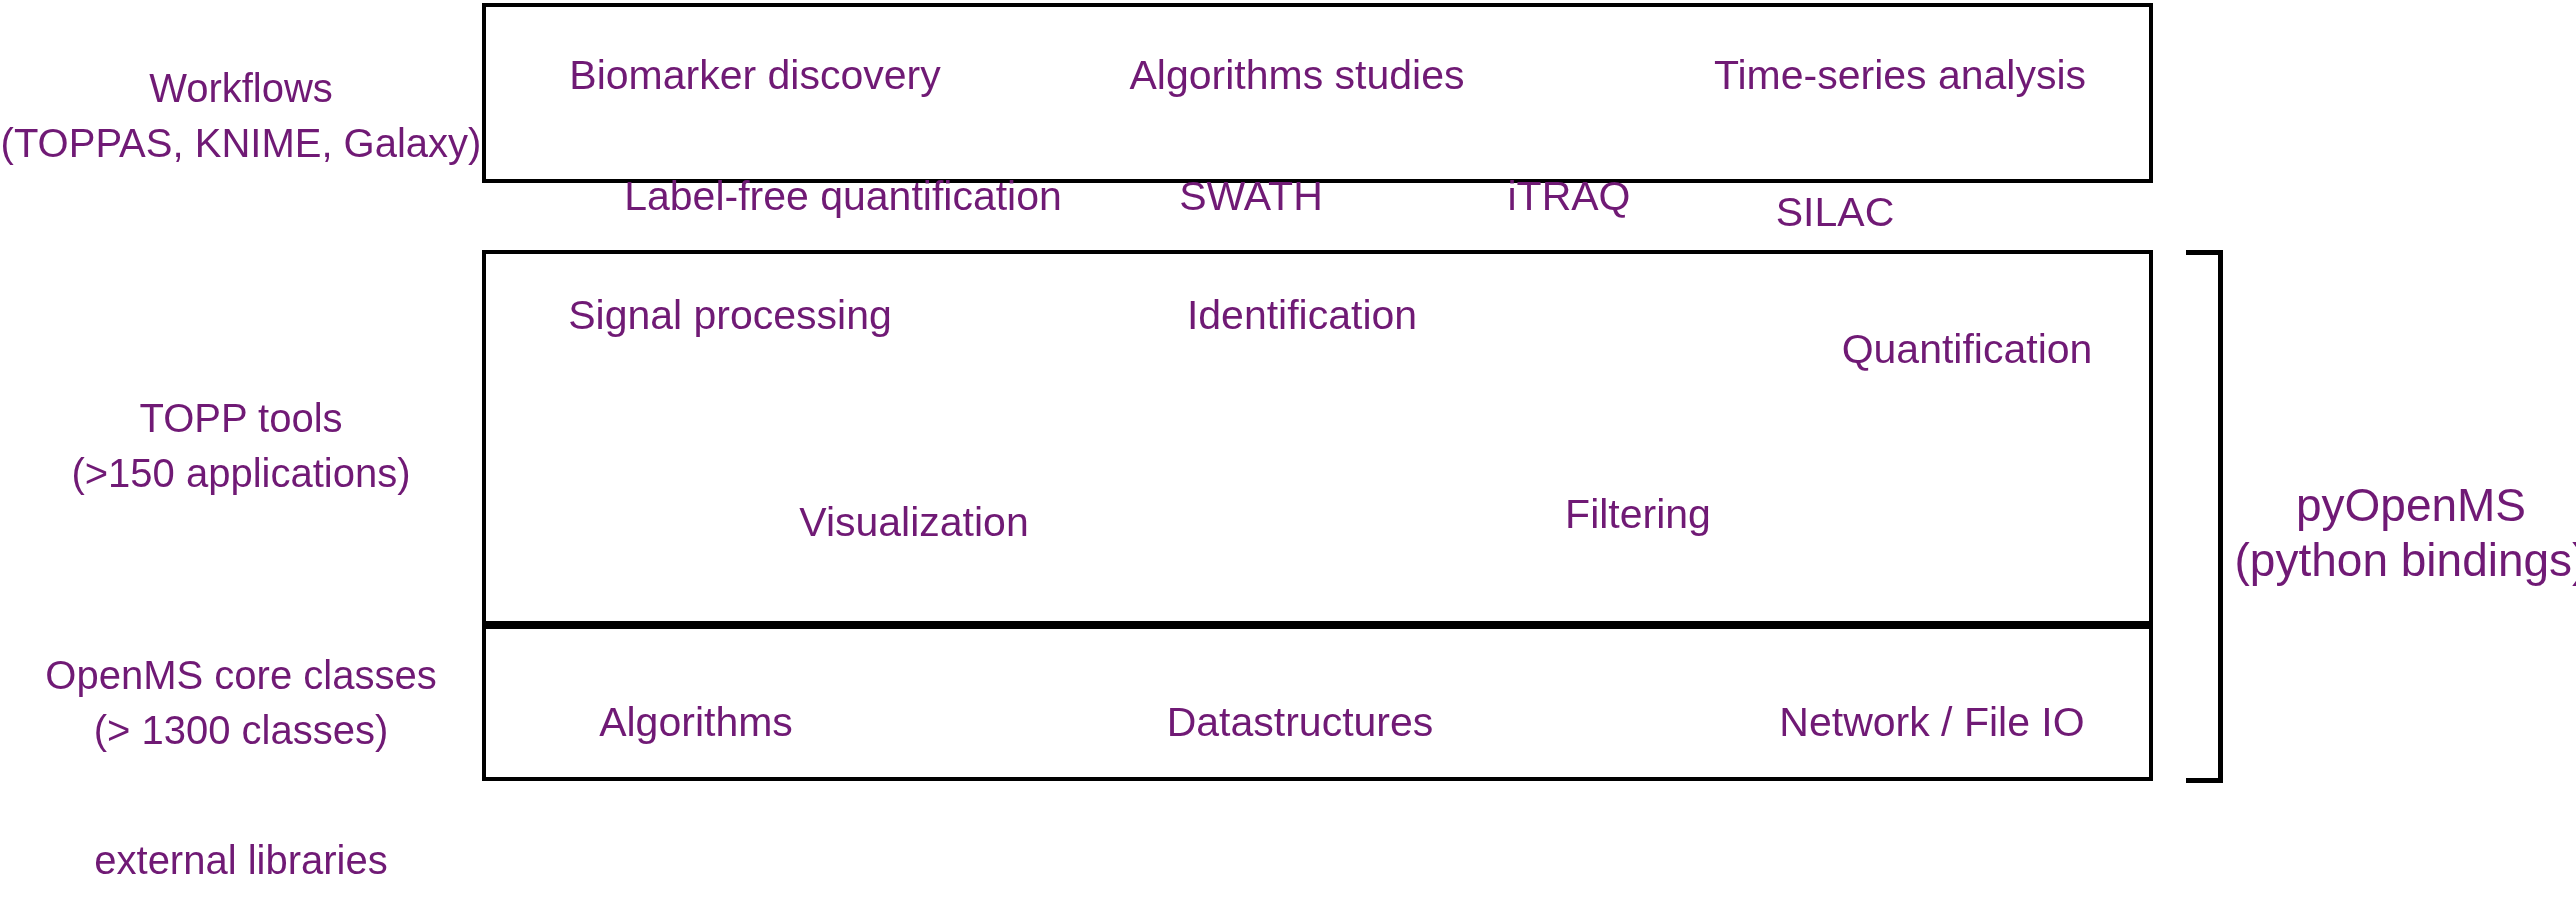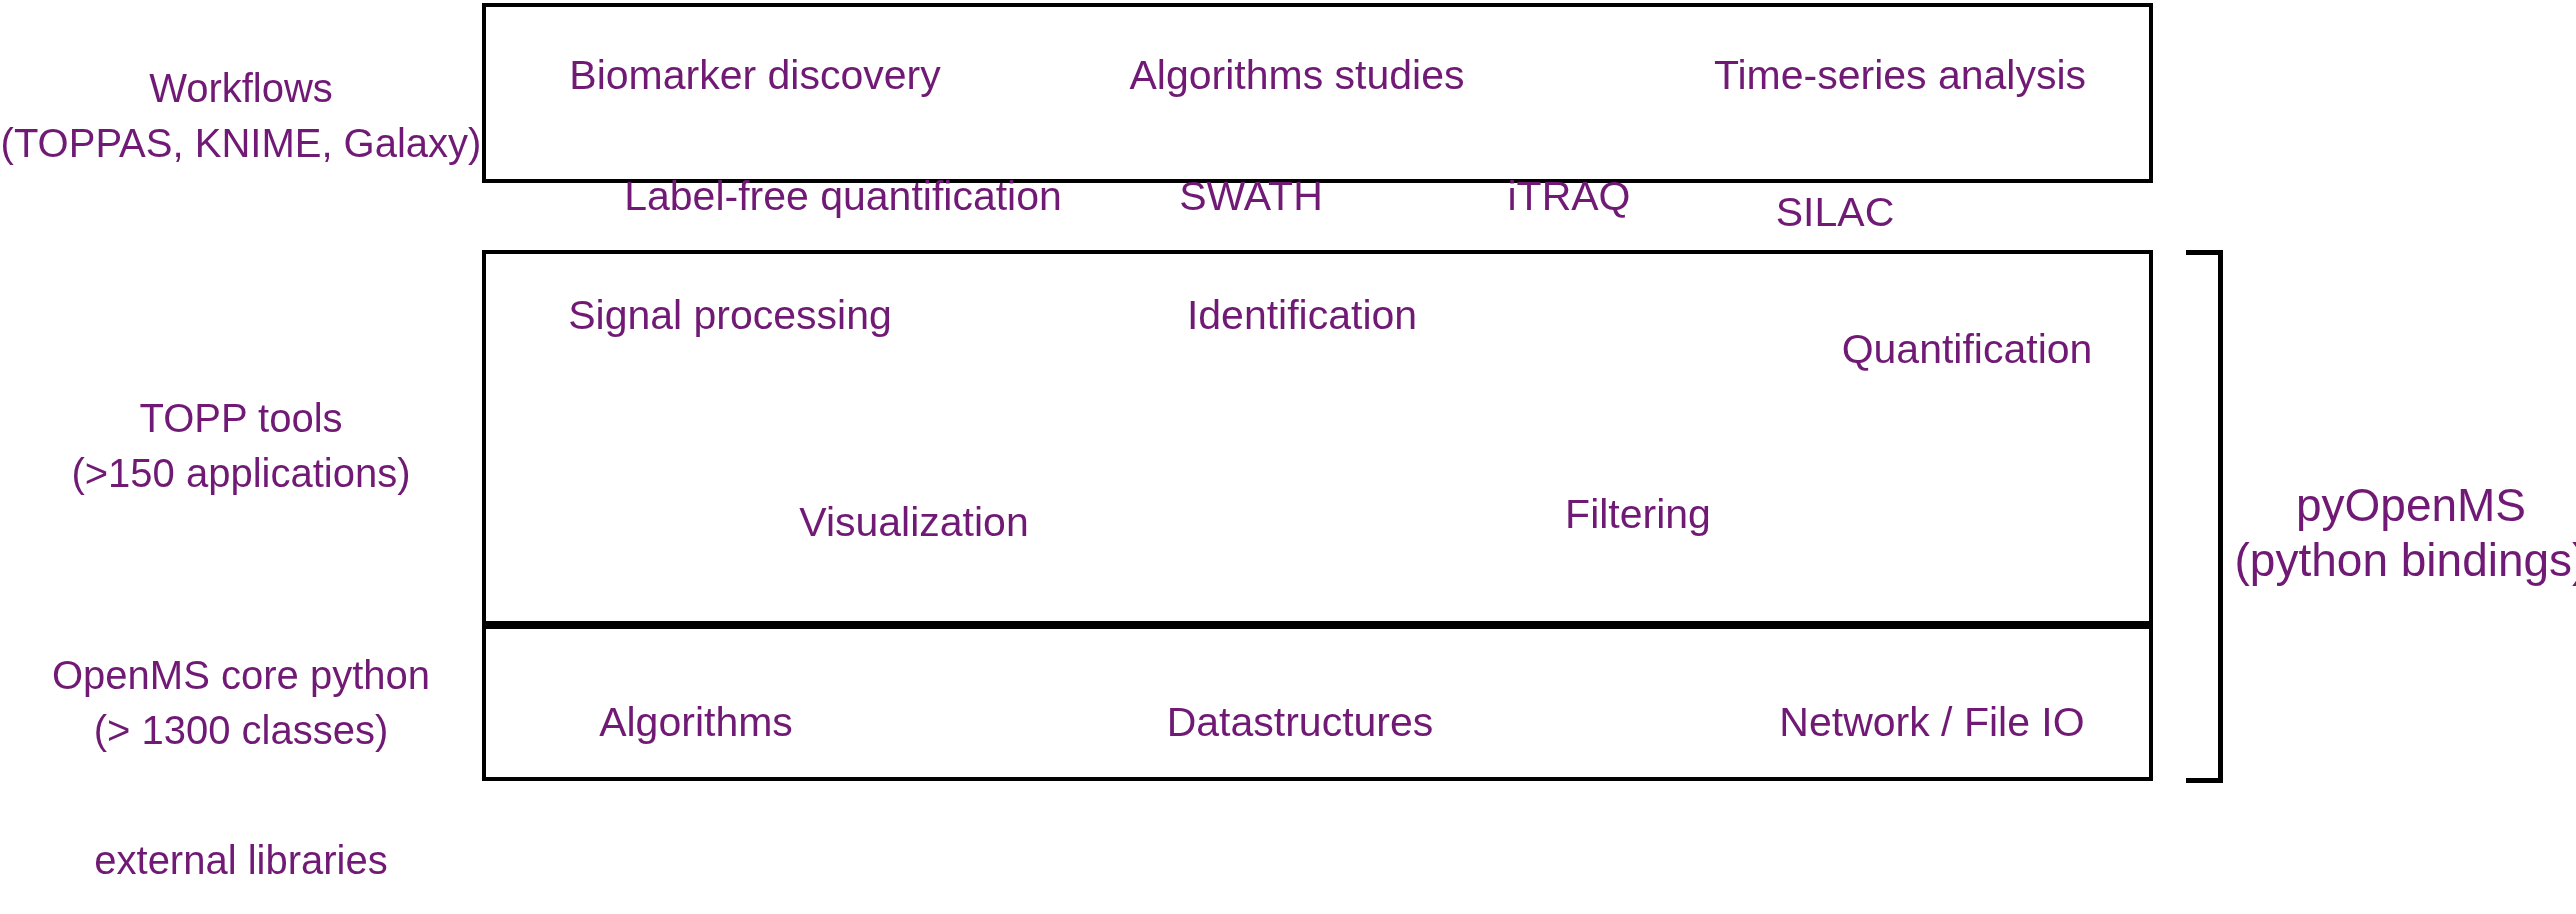--- a/index.html
+++ b/index.html
@@ -64,21 +64,21 @@
 
   <div class="side-label l-workflows">
     <div>Workflows</div>
     <div>(TOPPAS, KNIME, Galaxy)</div>
   </div>
   <div class="side-label l-topp">
     <div>TOPP tools</div>
     <div>(&gt;150 applications)</div>
   </div>
   <div class="side-label l-core">
-    <div>OpenMS core python</div>
+    <div>OpenMS core classes</div>
     <div>(&gt; 1300 classes)</div>
   </div>
   <div class="side-label l-external">
     <div>external libraries</div>
   </div>
 
   <div class="box b-workflows">
     <span class="box-item" style="left:269px;top:68px;">Biomarker discovery</span>
     <span class="box-item" style="left:811px;top:68px;">Algorithms studies</span>
     <span class="box-item" style="left:1414px;top:68px;">Time-series analysis</span>

